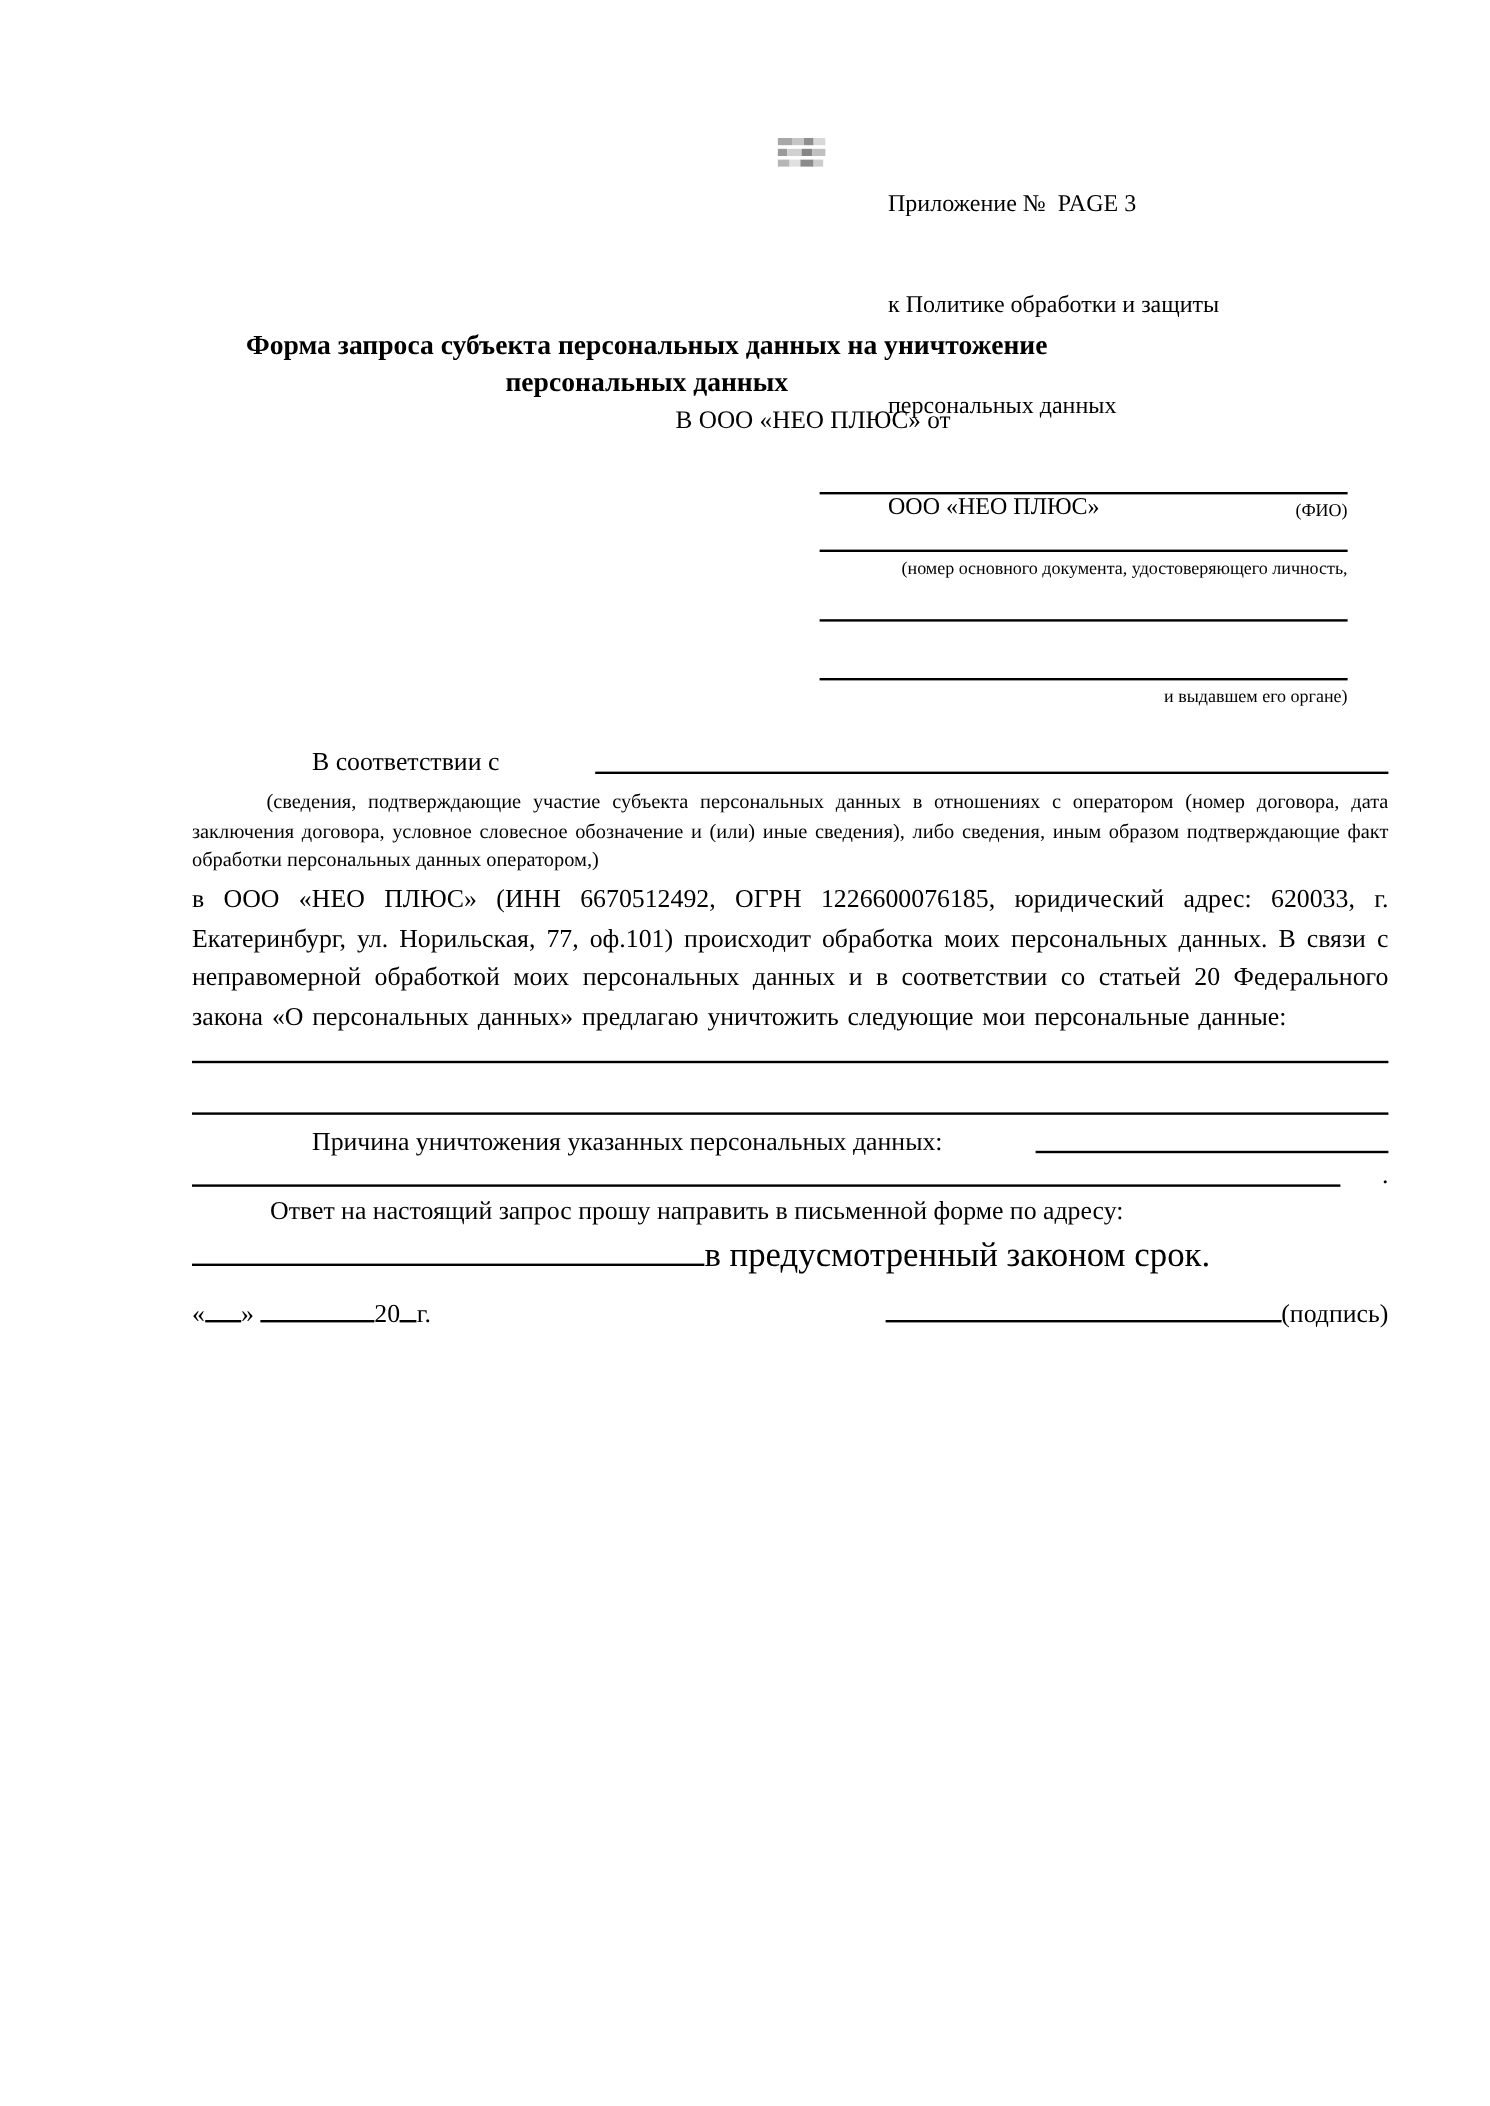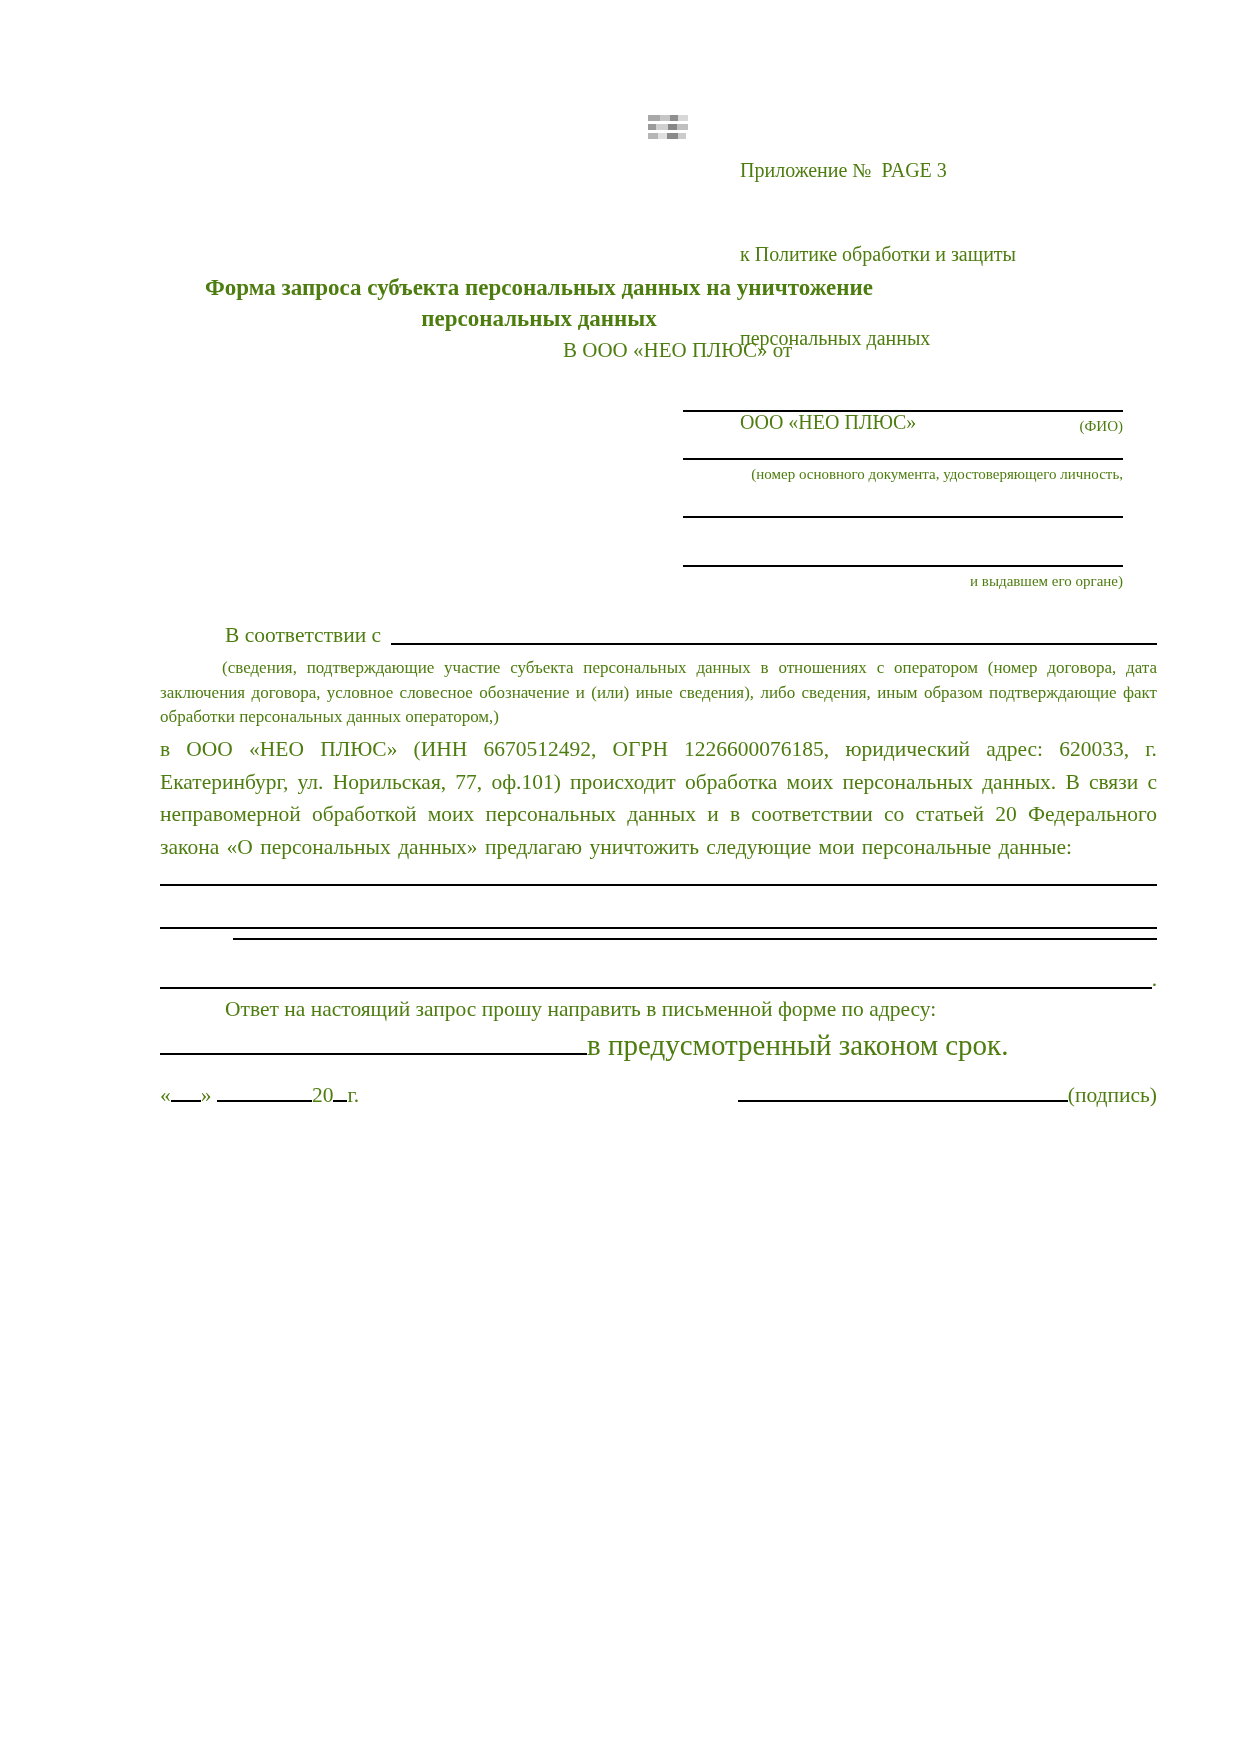--- a/index.html
+++ b/index.html
@@ -2,21 +2,21 @@
 <html><head>
 <meta charset="utf-8">
 <style>
   * { box-sizing: border-box; }
   html, body { margin: 0; padding: 0; background: #ffffff; }
   .page {
     position: relative;
     width: 1190px;
     height: 1755px;
     background: #ffffff;
-    color: #4d7c0f;
+    color: #000000;
     font-family: "Liberation Serif", "DejaVu Serif", serif;
     overflow: hidden;
   }
   .header-block {
     position: absolute;
     left: 740px;
     top: 100px;
     font-size: 20px;
     line-height: 28px;
     white-space: pre-wrap;
@@ -59,20 +59,21 @@
     line-height: 20px;
   }
   .flexrow {
     position: absolute;
     left: 160px;
     width: 997px;
     display: flex;
     align-items: flex-end;
     font-size: 21.5px;
     line-height: 26px;
+    gap: 35px;
   }
   .spacer { width: 65px; flex: 0 0 auto; }
   .fill {
     flex: 1 1 auto;
     border-bottom: 2px solid #000;
     margin-bottom: 3px;
     height: 0;
   }
   .footnote {
     position: absolute;
@@ -188,20 +189,21 @@
 
   <div class="footnote">(сведения, подтверждающие участие субъекта персональных данных в отношениях с оператором (номер договора, дата заключения договора, условное словесное обозначение и (или) иные сведения), либо сведения, иным образом подтверждающие факт обработки персональных данных оператором,)</div>
 
   <div class="body-par">в ООО «НЕО ПЛЮС» (ИНН 6670512492, ОГРН 1226600076185, юридический адрес: 620033, г. Екатеринбург, ул. Норильская, 77, оф.101) происходит обработка моих персональных данных. В связи с неправомерной обработкой моих персональных данных и в соответствии со статьей 20 Федерального закона «О персональных данных» предлагаю уничтожить следующие мои персональные данные:</div>
 
   <div class="blank-full" style="top:884px"></div>
   <div class="blank-full" style="top:927px"></div>
 
   <div class="flexrow" style="top:938px">
     <span class="spacer"></span>
+    <span>Причина уничтожения указанных персональных данных:</span>
     <span style="width:8px; flex:0 0 auto;"></span>
     <span class="fill"></span>
   </div>
 
   <div class="flexrow" style="top:966px">
     <span class="fill"></span>
     <span>.</span>
   </div>
 
   <div class="reply1">Ответ на настоящий запрос прошу направить в письменной форме по адресу:</div>

